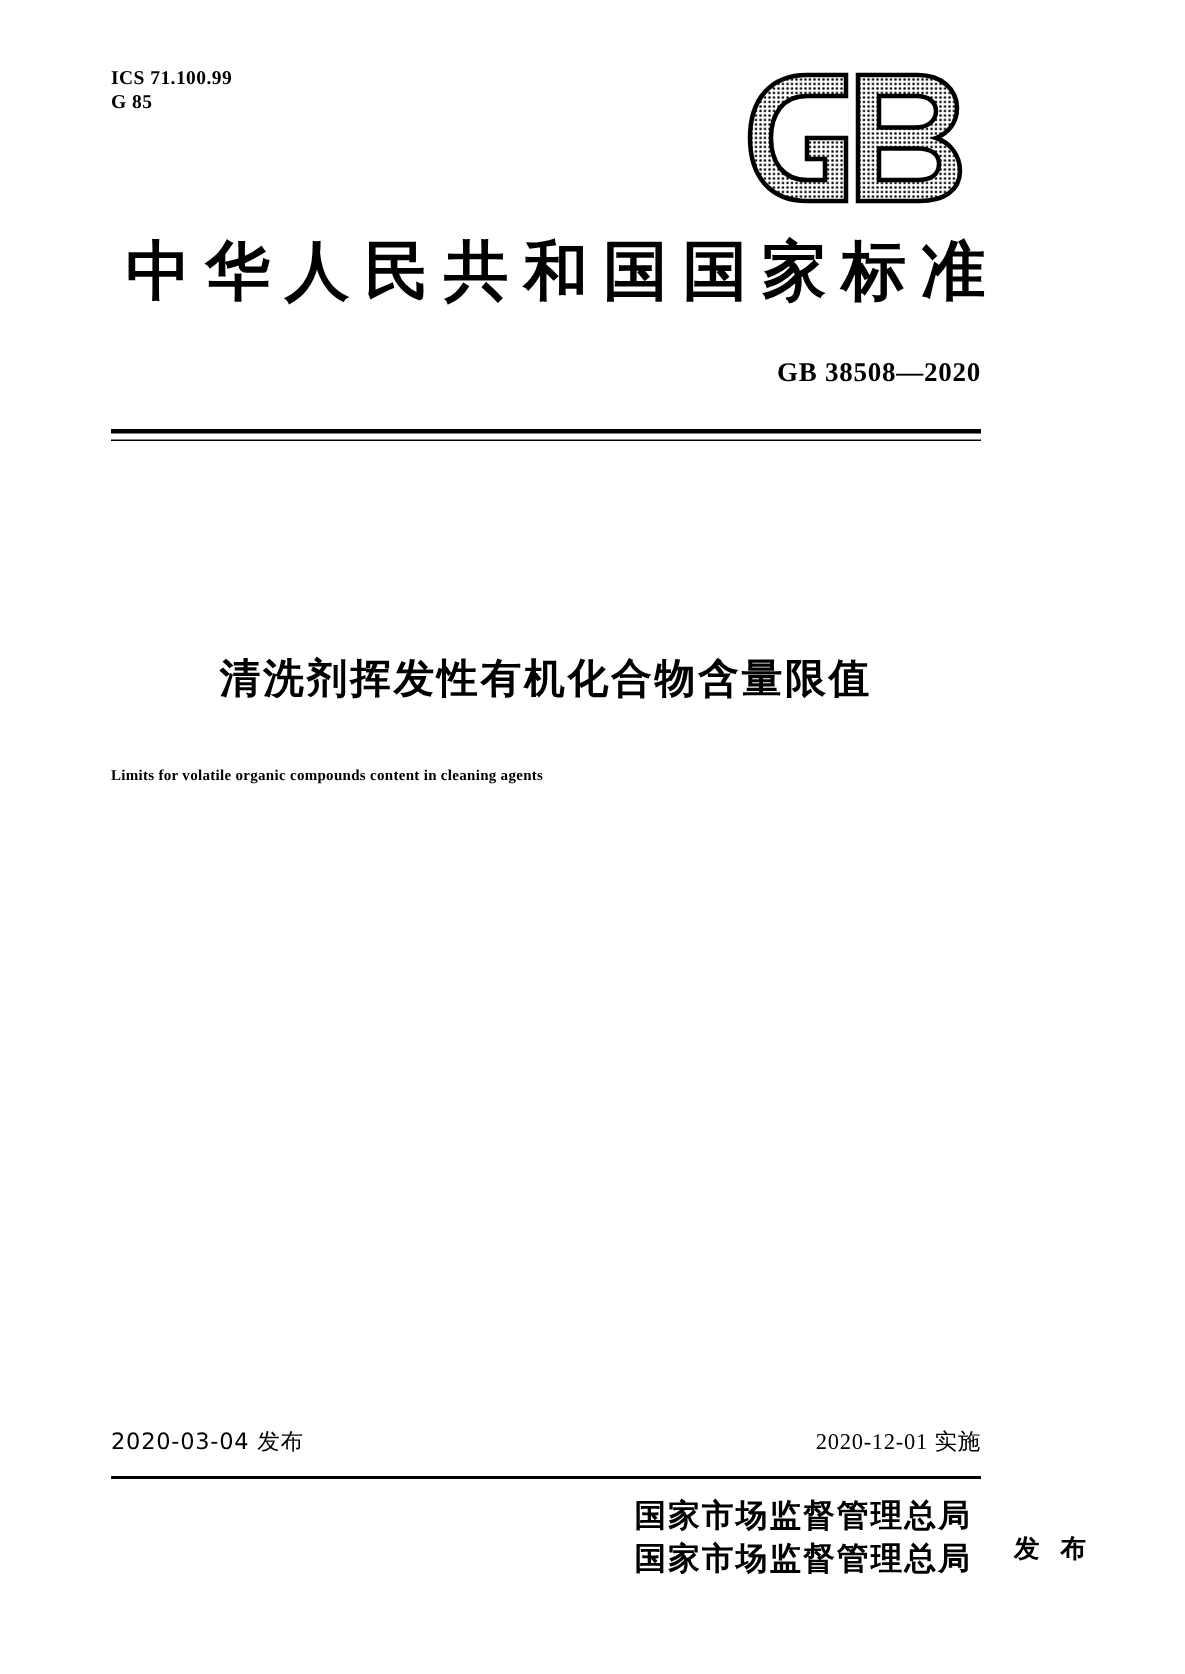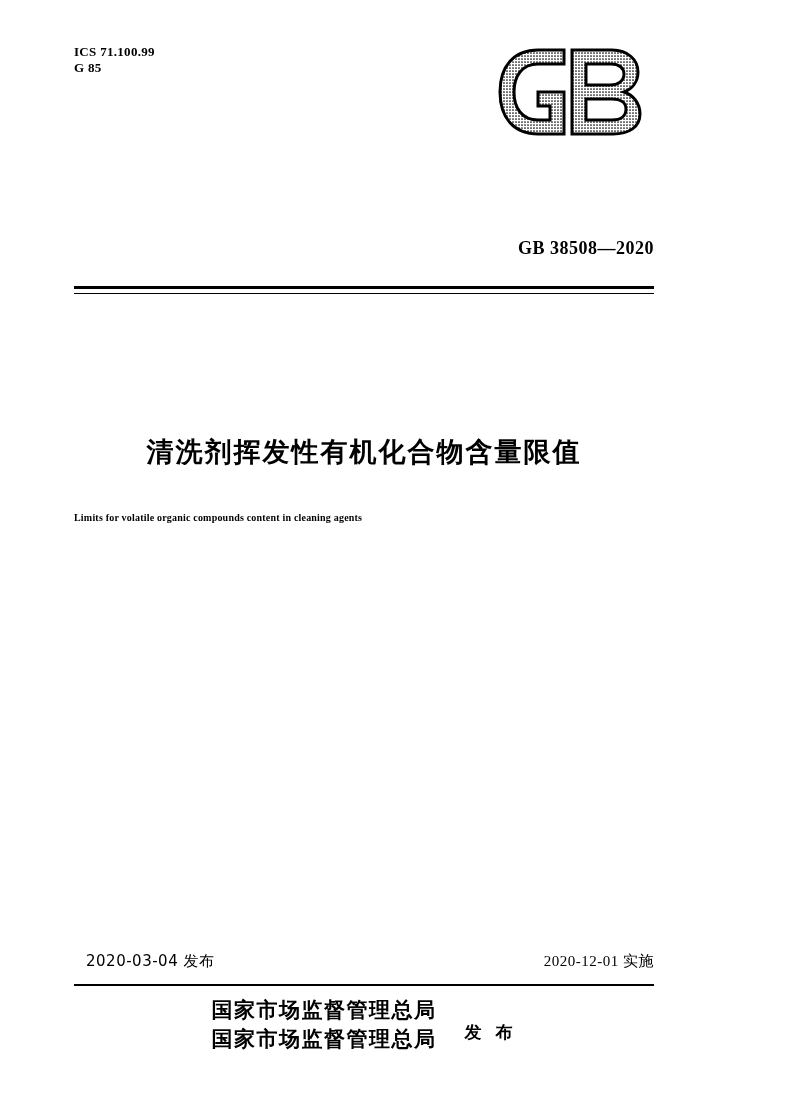--- a/index.html
+++ b/index.html
@@ -125,21 +125,20 @@
     top: 952px;
     height: 22px;
   }
   .date-left {
     position: absolute;
     left: 0;
     top: 0;
     font-family: "DejaVu Sans", sans-serif;
     font-size: 15px;
     letter-spacing: 0.5px;
-    margin-left: 12px;
   }
   .date-right {
     position: absolute;
     right: 0;
     top: 0;
     font-family: Liberation Serif, serif;
     font-size: 15px;
     letter-spacing: 0.5px;
   }
   .rule-bottom {
@@ -151,21 +150,21 @@
     background: #000;
   }
 
   
   .issuer {
     position: absolute;
     left: 0;
     right: 0;
     top: 996px;
     display: flex;
-    justify-content: center;
+    justify-content: flex-end;
     align-items: center;
   }
   .issuer-names {
     font-family: "DejaVu Sans", sans-serif;
     font-weight: bold;
     font-size: 21px;
     line-height: 29px;
     letter-spacing: 1.5px;
     text-align: center;
   }
@@ -202,20 +201,21 @@
       </g>
 
       <g>
         <path d="M78 4 L118 4 C134 4 144 14 144 26 C144 36 138 43 130 46 C139 49 146 57 146 68 C146 81 135 88 119 88 L78 88 Z
                  M92 18 L92 39 L116 39 C124 39 130 35 130 28 C130 22 125 18 117 18 Z
                  M92 53 L92 74 L118 74 C127 74 132 70 132 63 C132 57 127 53 118 53 Z" fill="url(#hatch)" stroke="#000" stroke-width="3"></path>
       </g>
     </svg>
   </div>
 
+  <div class="nat-title">中华人民共和国国家标准</div>
 
   <div class="std-no">GB 38508—2020</div>
 
   <div class="rule-thick"></div>
   <div class="rule-thin"></div>
 
   <div class="doc-title-cn">清洗剂挥发性有机化合物含量限值</div>
   <div class="doc-title-en">Limits for volatile organic compounds content in cleaning agents</div>
 
   <div class="date-row">

